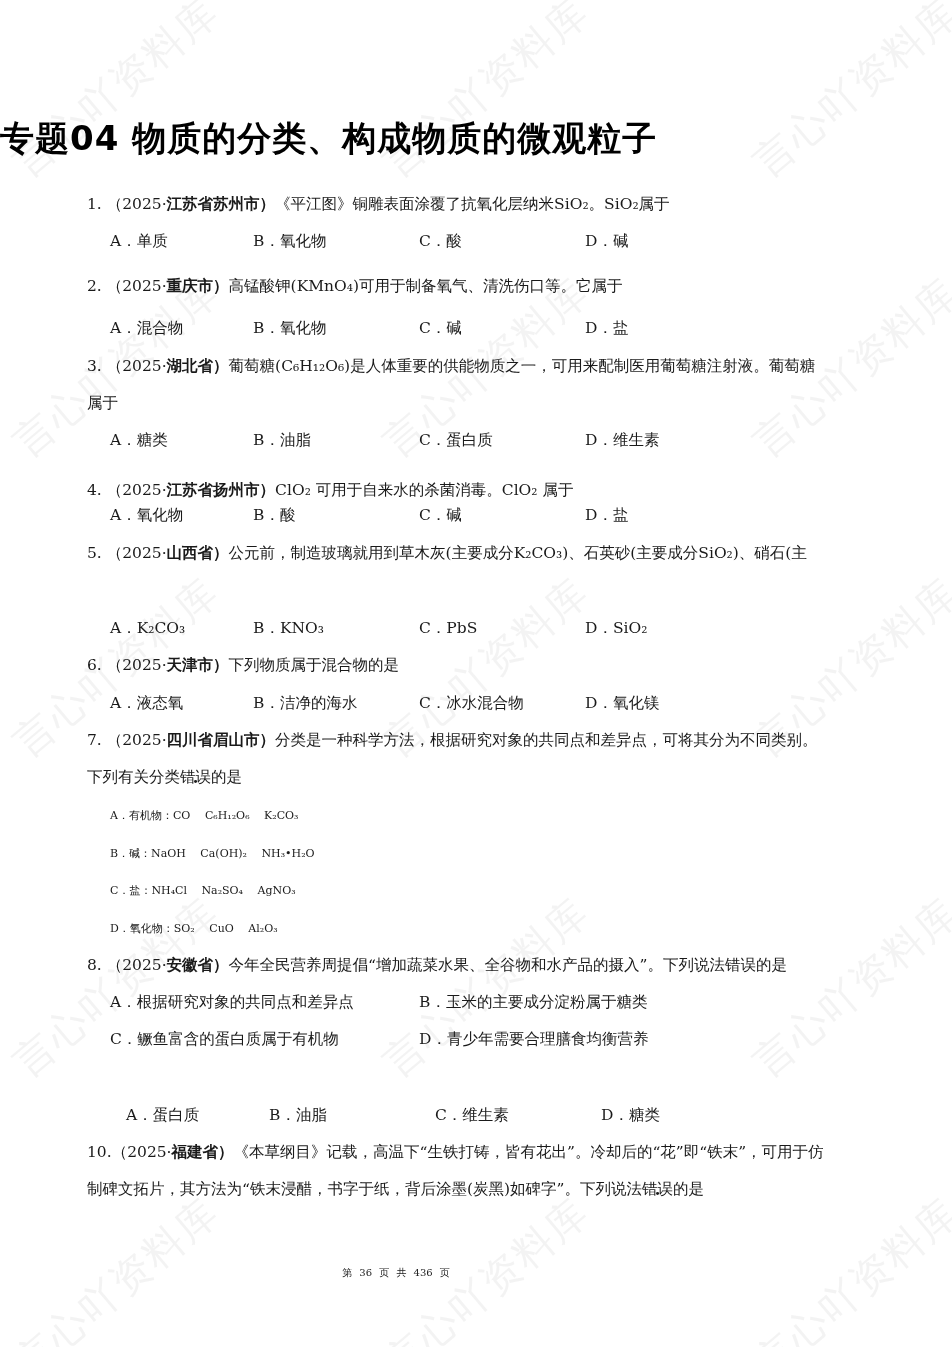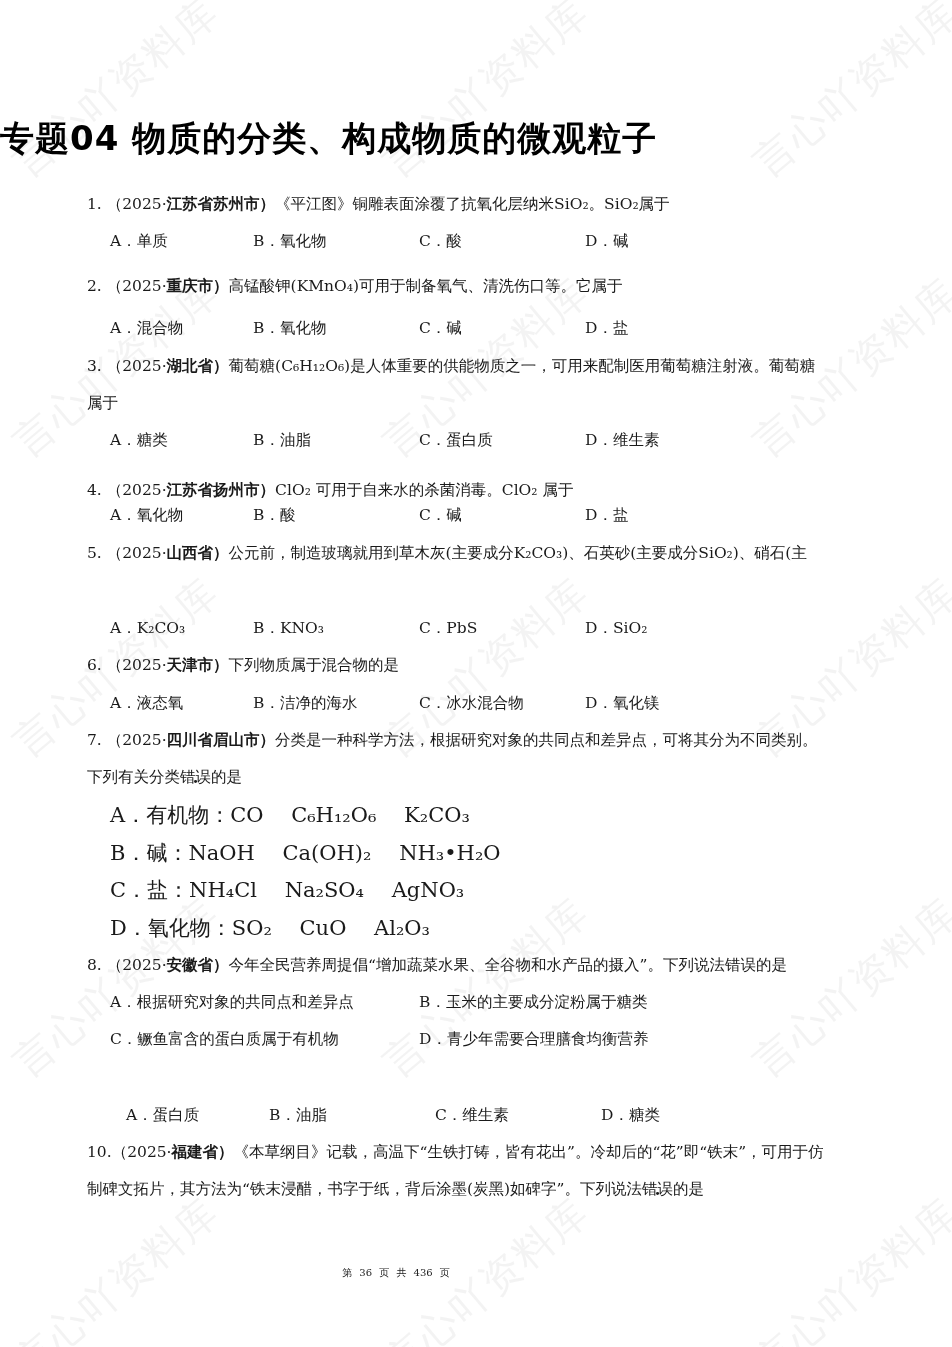--- a/index.html
+++ b/index.html
@@ -24,21 +24,21 @@
   .q .num { display: inline; }
   .q .src { font-family: "DejaVu Sans", sans-serif; font-weight: bold; }
   .q .src .yr { font-family: "DejaVu Serif", serif; font-weight: normal; }
   .opts { position: absolute; left: 110px; font-size: 15.5px; height: 37px; line-height: 37px; width: 760px; }
   .opt { position: absolute; top: 0; white-space: nowrap; }
   .opt-a { left: 0; }
   .opt-b { left: 143px; }
   .opt-c { left: 309px; }
   .opt-d { left: 475px; }
   .opt-wide-b { left: 309px; }
-  .stack-opt { position: absolute; left: 110px; font-size: 21px; line-height: 37px; }
+  .stack-opt { position: absolute; left: 110px; font-size: 11px; line-height: 37px; }
   .dot-under { position: relative; }
   .dot-under::after {
     content: "·"; position: absolute; left: 50%; bottom: -14px; transform: translateX(-50%);
     font-size: 16px; font-weight: bold;
   }
   .footer {
     position: absolute; top: 1266px; left: 0; width: 792px; text-align: center;
     font-size: 10px; word-spacing: 4px; color: #222;
   }
 </style>

